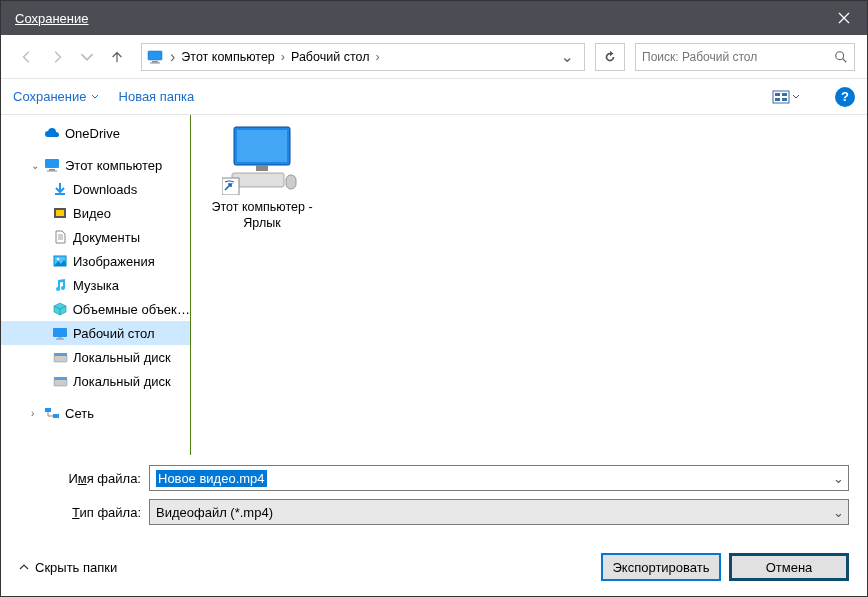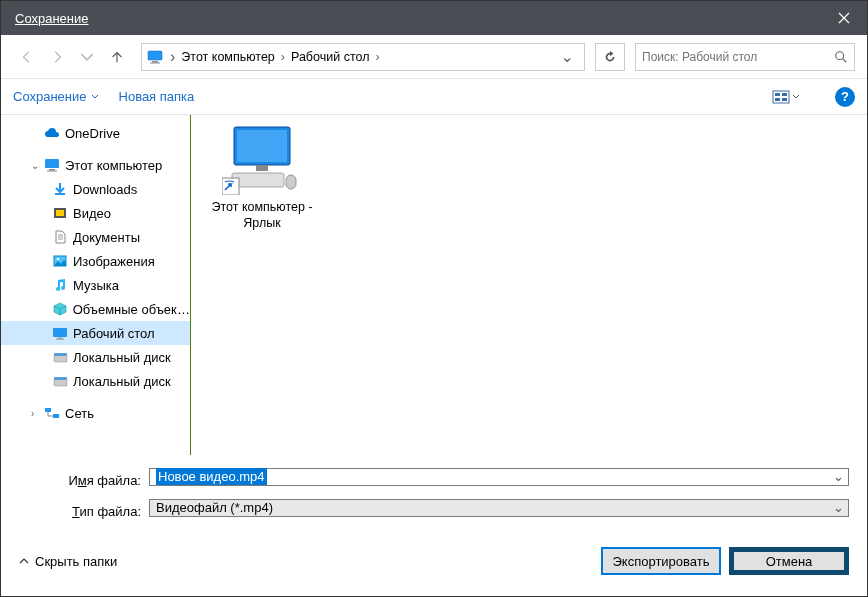--- a/index.html
+++ b/index.html
@@ -44,32 +44,32 @@
 .tree-item .ico { width: 18px; height: 18px; margin-right: 4px; display: flex; align-items: center; justify-content: center; }
 .tree-item .lbl { overflow: hidden; text-overflow: ellipsis; }
 
 .content { flex: 1; padding: 10px 16px; display: flex; align-items: flex-start; gap: 20px; }
 .file-item { width: 110px; text-align: center; font-size: 12.5px; cursor: pointer; }
 .file-icon { width: 80px; height: 70px; margin: 0 auto 4px; position: relative; }
 .file-label { line-height: 1.3; }
 
 .fields { padding: 10px 18px 6px 18px; }
 .field-row { display: flex; align-items: center; margin-bottom: 8px; }
-.field-label { width: 130px; text-align: right; padding-right: 8px; font-size: 13px; margin-top: 8px; }
+.field-label { width: 130px; text-align: right; padding-right: 8px; font-size: 13px; }
 .field-label u { text-decoration: underline; }
-.field-input { flex: 1; height: 18px; border: 1px solid #7a7a7a; padding: 0 6px; font-size: 13px; display: flex; align-items: center; position: relative; }
+.field-input { flex: 1; height: 26px; border: 1px solid #7a7a7a; padding: 0 6px; font-size: 13px; display: flex; align-items: center; position: relative; }
 .field-input.filename { background: #fff; }
 .field-input.filename .val { background: #0078d7; color: #fff; padding: 1px 2px; }
 .field-input.filetype { background: #e8e8e8; }
 .field-drop { position: absolute; right: 4px; color: #555; cursor: pointer; }
 
 .footer { display: flex; align-items: center; padding: 14px 18px 18px 18px; gap: 8px; }
 .hide-folders { display: flex; align-items: center; gap: 6px; font-size: 13px; cursor: pointer; }
 .footer-spacer { flex: 1; }
-.dlg-btn { min-width: 120px; height: 28px; border: 5px solid #0c4a6e; background: #e1e1e1; font-size: 13px; cursor: pointer; display: flex; align-items: center; justify-content: center; }
+.dlg-btn { min-width: 120px; height: 28px; border: 3px solid #0c4a6e; background: #e1e1e1; font-size: 13px; cursor: pointer; display: flex; align-items: center; justify-content: center; }
 .dlg-btn.primary { border: 1px solid #0078d7; box-shadow: 0 0 0 1px #0078d7 inset; }
 
 svg { display: block; }
 </style>
 </head>
 <body>
 
 <div class="titlebar">
   <span class="titlebar-title">Сохранение</span>
   <div class="close-btn">

